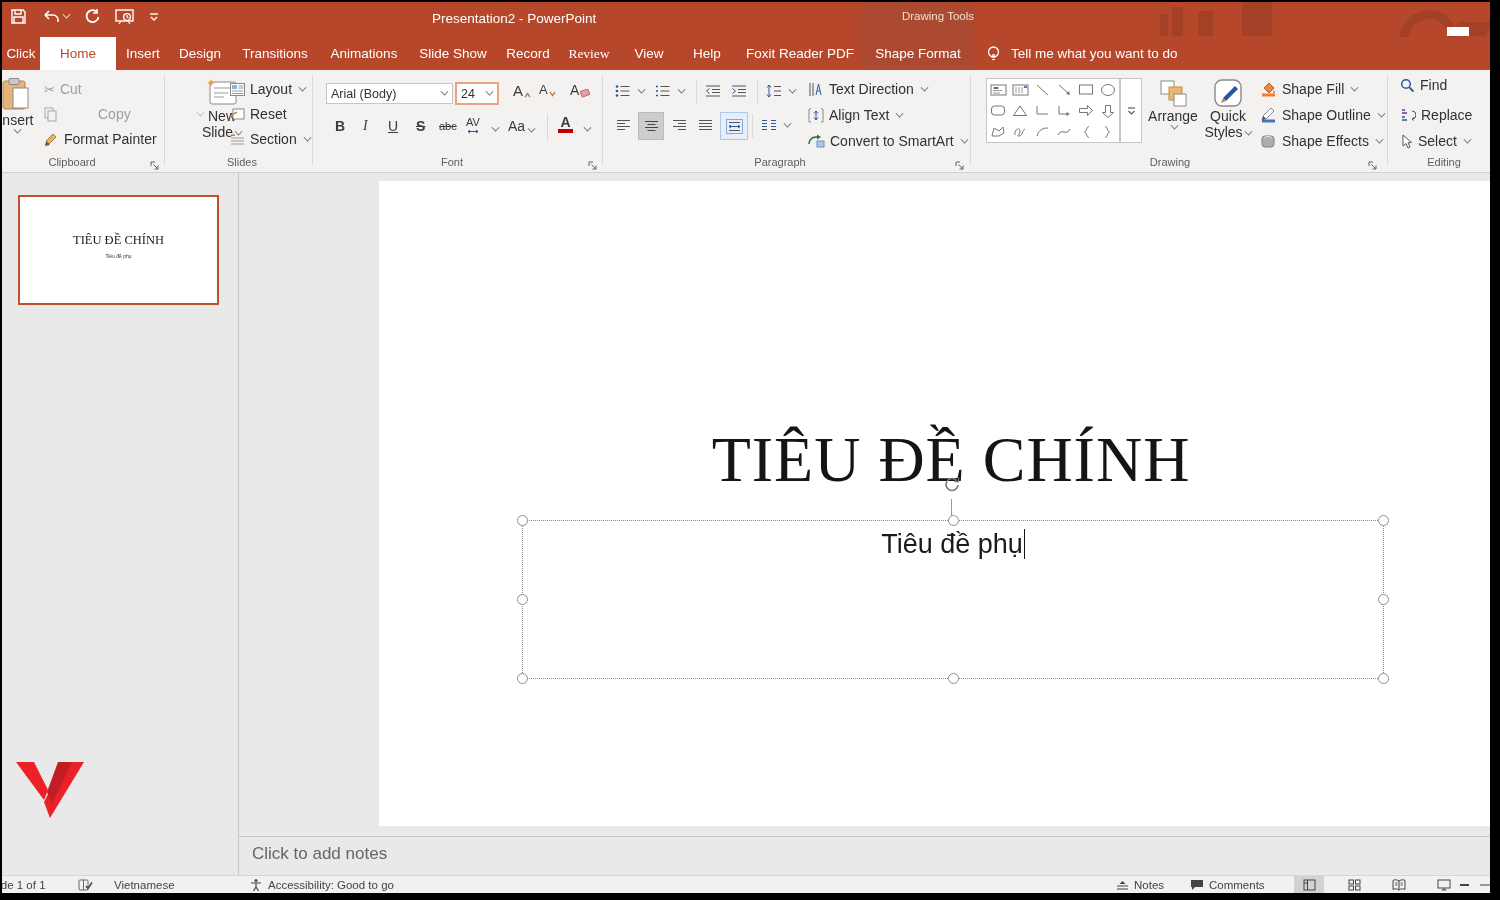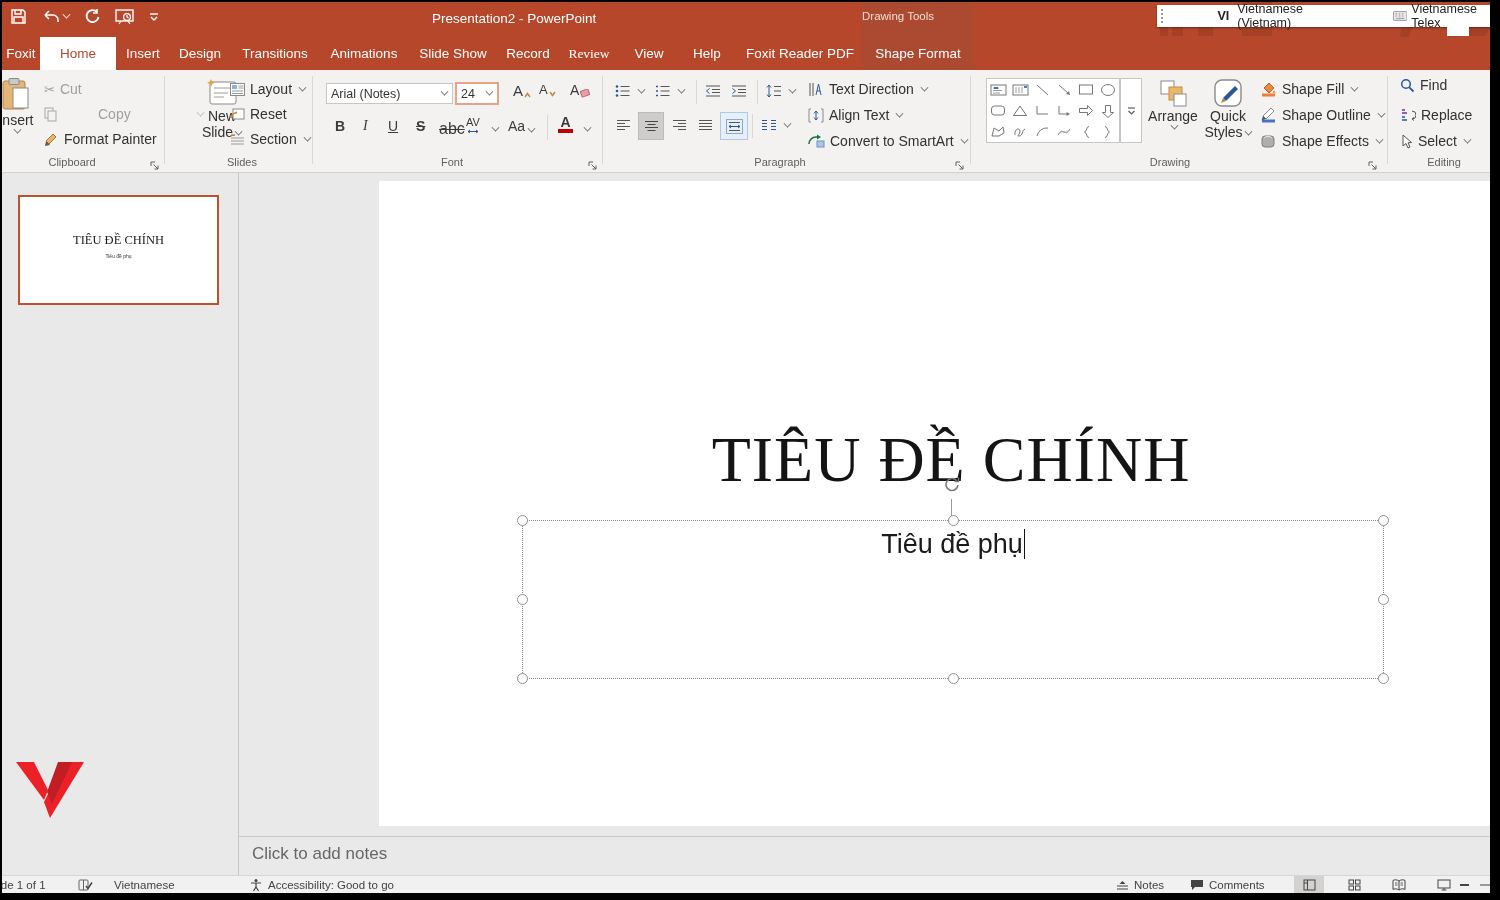--- a/index.html
+++ b/index.html
@@ -8,21 +8,21 @@
   .abs{position:absolute;}
   
   #titlebar{left:2px;top:2px;width:1488px;height:35px;background:#B7472A;}
   #tabrow{left:2px;top:37px;width:1488px;height:33px;background:#B7472A;}
   .deco{position:absolute;background:#963A22;opacity:.55;}
   .deco-ring{position:absolute;border:9px solid #963A22;border-radius:50%;opacity:.55;background:none;}
   .qat{position:absolute;top:6px;display:flex;align-items:center;gap:14px;left:8px;}
   .qat svg{display:block;}
   .apptitle{position:absolute;top:9px;left:430px;color:#fff;font-size:13.5px;}
   .ctxblock{position:absolute;left:860px;top:0;width:112px;height:68px;background:#AC4A31;}
-  .ctxlabel{position:absolute;left:860px;top:10px;width:112px;text-align:left;color:#F3DCD2;font-size:11.5px;}
+  .ctxlabel{position:absolute;left:860px;top:10px;width:112px;text-align:right;color:#F3DCD2;font-size:11.5px;}
   .tab{position:absolute;top:0;height:33px;line-height:33px;text-align:center;color:#fff;font-size:13.5px;cursor:default;}
   .tab.active{background:#fff;color:#B7472A;}
   .tellme{position:absolute;left:984px;top:0;height:33px;display:flex;align-items:center;gap:10px;color:#fff;font-size:13.5px;}
   .langbar{position:absolute;left:1155px;top:3px;width:333px;height:22px;background:#fff;box-shadow:0 1px 2px rgba(0,0,0,.4);display:flex;align-items:center;font-size:12.5px;color:#222;}
   .grip{width:3px;height:14px;margin:0 6px 0 4px;background-image:repeating-linear-gradient(#9a9a9a 0 2px,transparent 2px 4px);}
   .langtab{position:absolute;left:1445px;top:25px;width:22px;height:9px;background:#fff;}
   
   #ribbon{left:2px;top:70px;width:1488px;height:102px;background:#F3F2F1;border-bottom:1px solid #D2D0CE;}
   .gdiv{position:absolute;top:6px;width:1px;height:88px;background:#DAD8D6;}
   .gtitle{position:absolute;top:86px;font-size:11px;color:#605E5C;text-align:center;}
@@ -105,51 +105,46 @@
           </svg>
         </span>
       <span>
           <svg width="10" height="12" viewBox="0 0 10 12">
             <path d="M1 3 h8" stroke="#fff" stroke-width="1.4"></path>
             <path d="M2 6 l3 3 l3 -3" stroke="#fff" fill="none" stroke-width="1.4"></path>
           </svg>
         </span>
     </div>
     <div class="apptitle">Presentation2  -  PowerPoint</div>
-    <div class="langbar">
-      <span class="grip"></span>
-      <span style="margin-left:48px;font-weight:bold;">VI</span>
-      <span style="margin-left:8px;">Vietnamese (Vietnam)</span>
-      <span style="margin-left:56px;display:flex;align-items:center;gap:4px;">
-        <svg width="18" height="12" viewBox="0 0 18 12">
-            <rect x="0.5" y="0.5" width="17" height="11" rx="1.5" stroke="#8a8a8a" fill="#e8e8e8"></rect>
-            <path d="M3 3.5h2M7 3.5h2M11 3.5h2M3 6h2M7 6h2M11 6h2M4 9h10" stroke="#8a8a8a" stroke-width="1"></path>
-          </svg>
-        <span>Vietnamese Telex</span>
-      </span>
-    </div>
     <div class="langtab"></div>
   </div>
 
   <div id="tabrow" class="abs">
     <div class="ctxblock" style="top:-35px;height:68px;"></div>
     <div class="ctxlabel" style="top:-27px;">Drawing Tools</div>
-    <div class="tab" style="left:0;width:38px;">Foxit</div>
+    <div class="tab" style="left:0;width:38px;">Click</div>
     <div class="tab active" style="left:38px;width:76px;">Home</div>
     <div class="tab" style="left:114px;width:54px;">Insert</div>
     <div class="tab" style="left:168px;width:60px;">Design</div>
     <div class="tab" style="left:228px;width:90px;">Transitions</div>
     <div class="tab" style="left:318px;width:88px;">Animations</div>
     <div class="tab" style="left:406px;width:90px;">Slide Show</div>
     <div class="tab" style="left:496px;width:60px;">Record</div>
     <div class="tab" style="left:556px;width:62px;font-family:Liberation Serif, serif;">Review</div>
     <div class="tab" style="left:618px;width:58px;">View</div>
     <div class="tab" style="left:676px;width:58px;">Help</div>
     <div class="tab" style="left:734px;width:128px;">Foxit Reader PDF</div>
     <div class="tab" style="left:860px;width:112px;">Shape Format</div>
+    <div class="tellme">
+      <svg width="15" height="20" viewBox="0 0 15 20">
+          <circle cx="7.5" cy="8" r="5" stroke="#fff" fill="none" stroke-width="1.3"></circle>
+          <path d="M5.5 13 h4 M6 15.5 h3 M6.8 10 v3 M8.2 10 v3" stroke="#fff" stroke-width="1.1" fill="none"></path>
+        </svg>
+      <span>Tell me what you want to do</span>
+    </div>
   </div>
 
   <div id="ribbon" class="abs">
 
     <div class="bigbtn" style="left:-12px;top:8px;width:52px;">
       <svg width="30" height="34" viewBox="0 0 30 34">
           <rect x="2" y="3" width="22" height="28" rx="2" fill="#E3B577" stroke="#B3834C"></rect>
           <rect x="8" y="0.5" width="10" height="6" rx="1" fill="#C9C9C9" stroke="#8a8a8a"></rect>
           <rect x="12" y="10" width="15" height="20" fill="#fff" stroke="#8a8a8a"></rect>
         </svg>
@@ -212,21 +207,21 @@
           <path d="M1 2 h4 M1 5 h13 M1 8 h13 M1 11 h13" stroke="#9a9a9a"></path>
           <path d="M1 1.5 h4 v1.5 h-4 z" fill="#C9803B"></path>
         </svg>
       <span class="rlabel">Section</span>
         <span class="chev"></span>
     </div>
     <div class="gtitle" style="left:190px;width:100px;">Slides</div>
     <div class="gdiv" style="left:310px;"></div>
 
     <div class="combo" style="left:324px;top:13px;width:127px;">
-      <span style="flex:1;">Arial (Notes)</span>
+      <span style="flex:1;">Arial (Body)</span>
         <span class="chev"></span>
     </div>
     <div class="combo" style="left:453px;top:12px;width:44px;border:2px solid #EBA285;height:23px;">
       <span style="flex:1;">24</span>
         <span class="chev"></span>
     </div>
     <div class="glyphbtn" style="left:511px;top:12px;font-size:15px;">A<svg width="7" height="7" viewBox="0 0 7 7">
           <path d="M1 5 l2.5-3.5 L6 5" stroke="#C9803B" fill="none" stroke-width="1.4"></path>
         </svg></div>
     <div class="glyphbtn" style="left:537px;top:12px;font-size:13px;">A<svg width="7" height="7" viewBox="0 0 7 7">
@@ -240,21 +235,21 @@
       </div>
     <div class="glyphbtn" style="left:361px;top:48px;font-style:italic;font-family:'Liberation Serif',serif;">
         <span>I</span>
       </div>
     <div class="glyphbtn" style="left:386px;top:48px;text-decoration:underline;">
         <span>U</span>
       </div>
     <div class="glyphbtn" style="left:414px;top:48px;text-decoration:line-through;font-weight:bold;">
         <span>S</span>
       </div>
-    <div class="glyphbtn" style="left:437px;top:50px;font-size:16px;text-decoration:line-through;">
+    <div class="glyphbtn" style="left:437px;top:50px;font-size:11px;text-decoration:line-through;">
         <span>abc</span>
       </div>
     <div class="glyphbtn" style="left:464px;top:46px;font-size:11px;flex-direction:column;align-items:center;">
         <span>AV</span>
         <svg width="14" height="5" viewBox="0 0 14 5">
           <path d="M2 2.5 h10 M2 2.5 l2-1.5 M2 2.5 l2 1.5 M12 2.5 l-2 -1.5 M12 2.5 l-2 1.5" stroke="#2B579A" fill="none"></path>
         </svg>
       </div>
     <div class="chev" style="position:absolute;left:488px;top:54px;"></div>
     <div class="glyphbtn" style="left:506px;top:48px;">

